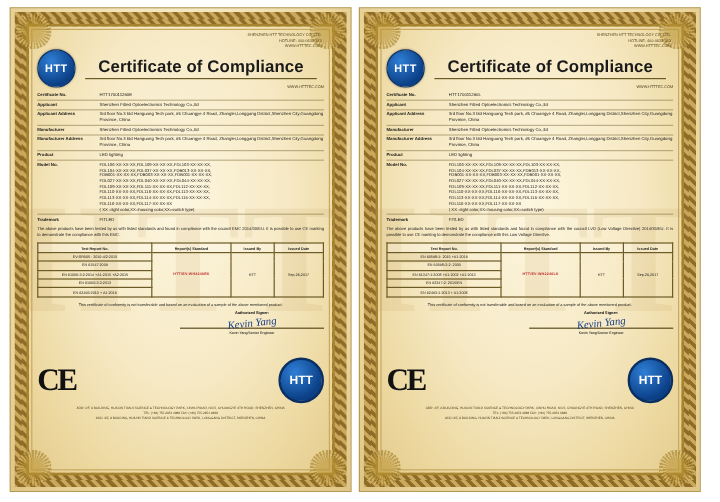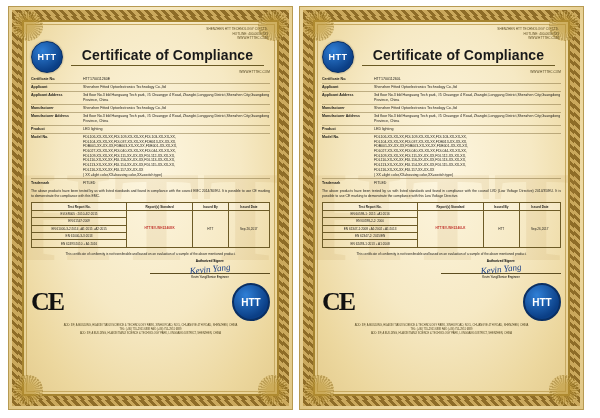--- a/index.html
+++ b/index.html
@@ -175,21 +175,21 @@
   .signature{
     font-family:"Liberation Serif", serif;
     font-style:italic;font-size:9px;color:#1b3f86;
     transform:rotate(-6deg);
     margin-bottom:-1px;
   }
   .signname{font-size:3px;}
 
   .bottomrow{
     display:flex;align-items:center;justify-content:space-between;
-    margin-top:4px;
+    margin-top:19px;
   }
   .ce{
     font-family:"Liberation Serif", serif;
     font-size:26px;font-weight:bold;color:#111;
     letter-spacing:-2px;
     line-height:1;
   }
   .seal{
     width:34px;height:34px;border-radius:50%;
     background:radial-gradient(circle at 35% 30%,#2f7fd6,#0b3f86 70%);

